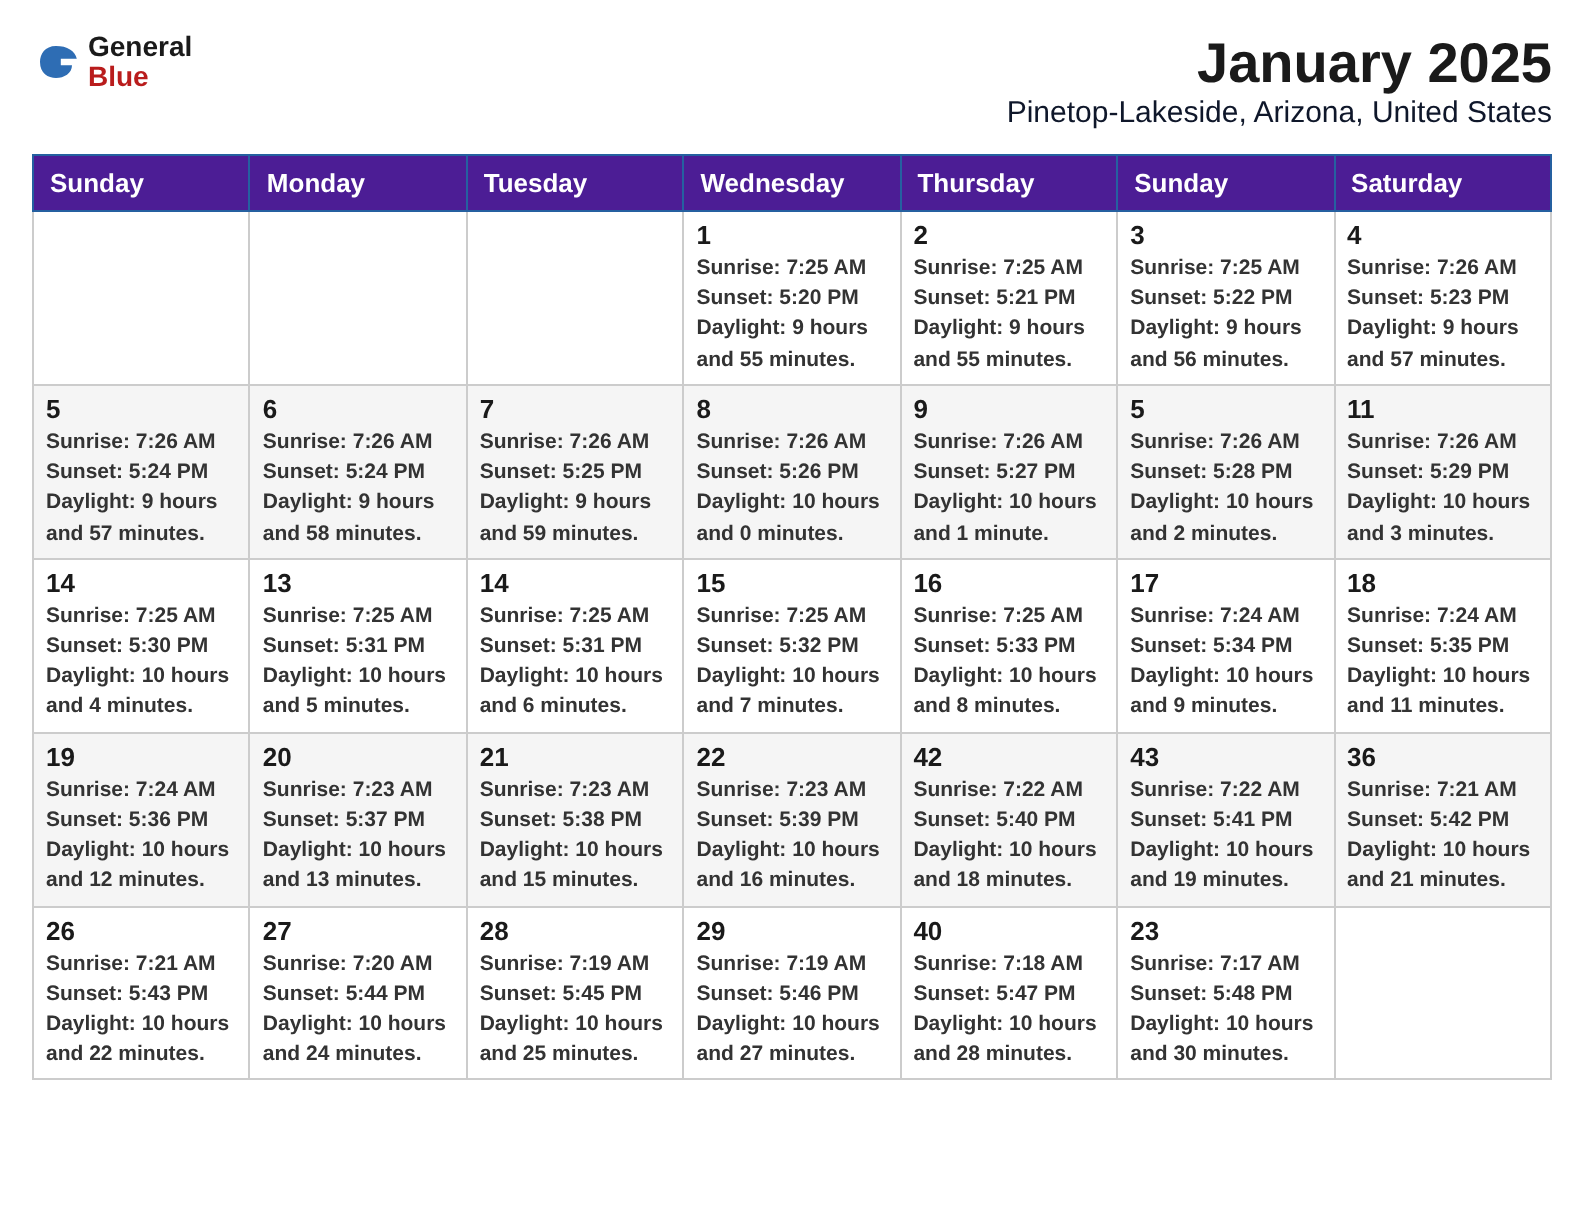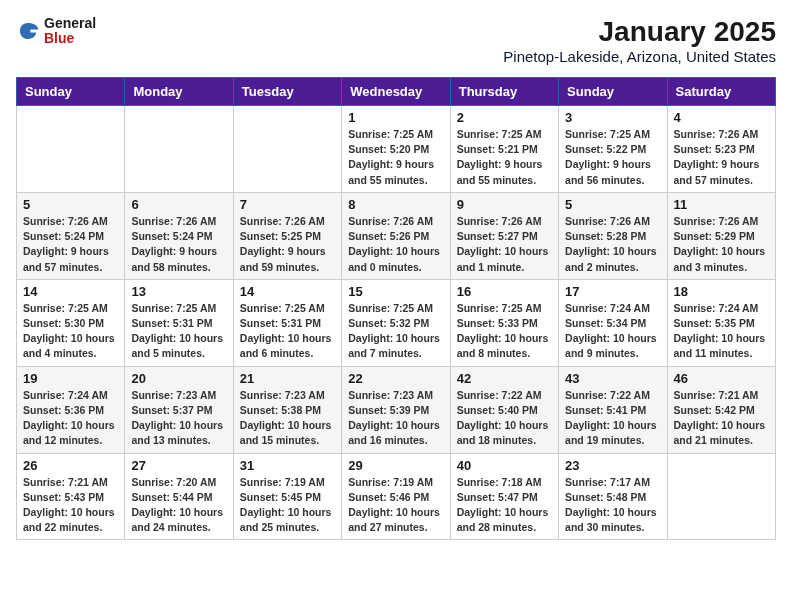--- a/index.html
+++ b/index.html
@@ -228,35 +228,35 @@
         </td>
         <td>
           <span class="day-number">42</span>
           <div class="day-info">Sunrise: 7:22 AM<br>Sunset: 5:40 PM<br>Daylight: 10 hours<br>and 18 minutes.</div>
         </td>
         <td>
           <span class="day-number">43</span>
           <div class="day-info">Sunrise: 7:22 AM<br>Sunset: 5:41 PM<br>Daylight: 10 hours<br>and 19 minutes.</div>
         </td>
         <td>
-          <span class="day-number">46</span>
+          <span class="day-number">36</span>
           <div class="day-info">Sunrise: 7:21 AM<br>Sunset: 5:42 PM<br>Daylight: 10 hours<br>and 21 minutes.</div>
         </td>
       </tr>
       <tr>
         <td>
           <span class="day-number">26</span>
           <div class="day-info">Sunrise: 7:21 AM<br>Sunset: 5:43 PM<br>Daylight: 10 hours<br>and 22 minutes.</div>
         </td>
         <td>
           <span class="day-number">27</span>
           <div class="day-info">Sunrise: 7:20 AM<br>Sunset: 5:44 PM<br>Daylight: 10 hours<br>and 24 minutes.</div>
         </td>
         <td>
-          <span class="day-number">31</span>
+          <span class="day-number">28</span>
           <div class="day-info">Sunrise: 7:19 AM<br>Sunset: 5:45 PM<br>Daylight: 10 hours<br>and 25 minutes.</div>
         </td>
         <td>
           <span class="day-number">29</span>
           <div class="day-info">Sunrise: 7:19 AM<br>Sunset: 5:46 PM<br>Daylight: 10 hours<br>and 27 minutes.</div>
         </td>
         <td>
           <span class="day-number">40</span>
           <div class="day-info">Sunrise: 7:18 AM<br>Sunset: 5:47 PM<br>Daylight: 10 hours<br>and 28 minutes.</div>
         </td>

